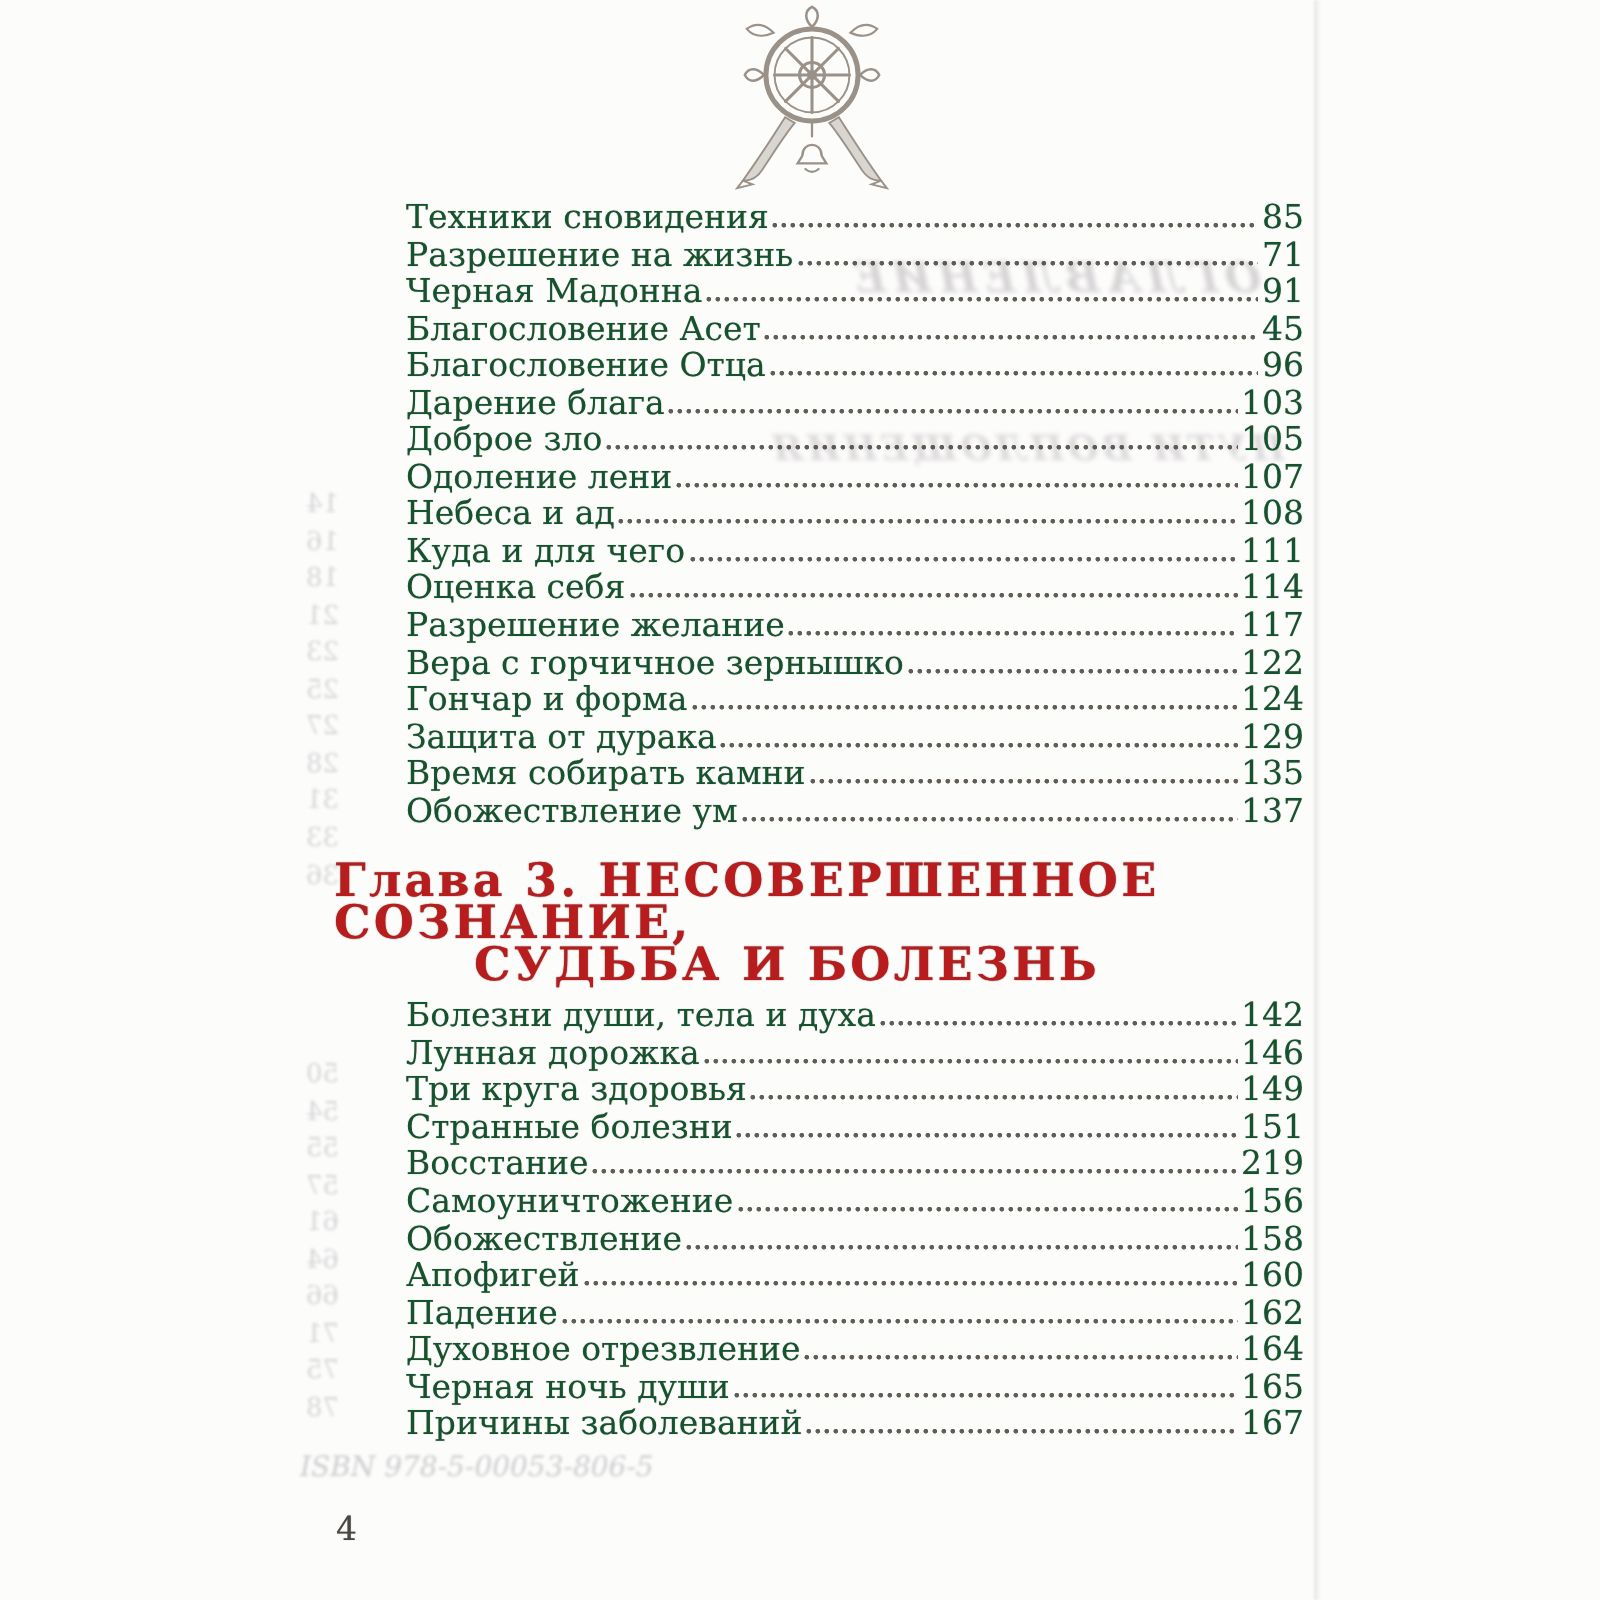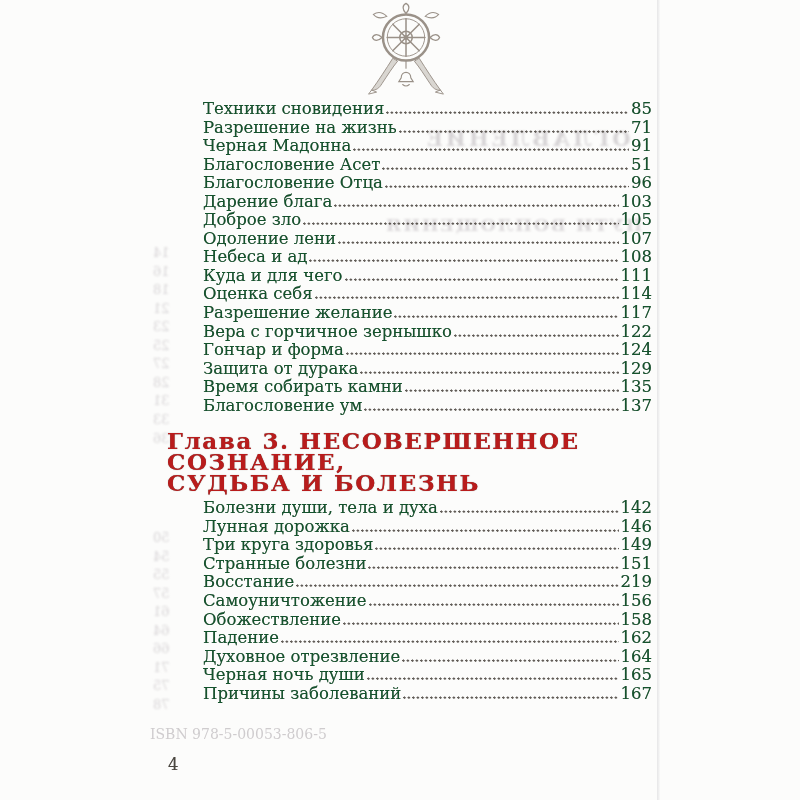--- a/index.html
+++ b/index.html
@@ -32,28 +32,28 @@
     flex:1;height:4px;margin:0 2px;align-self:baseline;
     background-image:radial-gradient(circle at 1.4px 2.6px,rgba(70,64,58,.85) 1px,transparent 1.35px);
     background-size:4.5px 4px;background-repeat:repeat-x;background-position:left bottom;
   }
   .toc-page{white-space:nowrap;}
   .toc-heading{
     margin:16px 0 5px -36px;
     font-weight:bold;font-size:23px;line-height:21px;letter-spacing:1.6px;
     color:#b91c1c;text-shadow:0 0 .7px rgba(54,49,42,.8);
   }
-  .toc-heading .l2{display:block;}
+  .toc-heading .l2{display:block;margin-left:70px;}
   
   .folio{
     position:absolute;left:168px;top:755px;font-size:16.5px;color:#4a4640;
     text-shadow:0 0 .5px rgba(70,64,58,.5);
   }
   
-  .st{position:absolute;color:#d7d4d6;filter:blur(1px);font-weight:bold;white-space:nowrap;}
+  .st{position:absolute;color:#d7d4d6;filter:blur(1px);font-weight:bold;white-space:nowrap;font-style:italic;}
   .st.mir{transform:scaleX(-1);}
   .st-title{left:424px;top:126px;font-size:21px;letter-spacing:3px;}
   .st-head2{left:384px;top:215px;font-size:17.5px;letter-spacing:2px;color:#dcd9db;}
   .st-isbn{left:150px;top:726px;font-size:14px;font-weight:normal;color:#cfccce;filter:blur(.7px);}
   .st-num{
     position:absolute;width:24px;text-align:right;font-size:13px;color:#d8d5d7;
     transform:scaleX(-1);filter:blur(.8px);
   }
 </style>
 </head>
@@ -129,21 +129,21 @@
         <span class="toc-page">71</span>
       </div>
       <div class="toc-row">
         <span class="toc-title">Черная Мадонна</span>
         <span class="toc-leader"></span>
         <span class="toc-page">91</span>
       </div>
       <div class="toc-row">
         <span class="toc-title">Благословение Асет</span>
         <span class="toc-leader"></span>
-        <span class="toc-page">51</span>
+        <span class="toc-page">45</span>
       </div>
       <div class="toc-row">
         <span class="toc-title">Благословение Отца</span>
         <span class="toc-leader"></span>
         <span class="toc-page">96</span>
       </div>
       <div class="toc-row">
         <span class="toc-title">Дарение блага</span>
         <span class="toc-leader"></span>
         <span class="toc-page">103</span>
@@ -192,21 +192,21 @@
         <span class="toc-title">Защита от дурака</span>
         <span class="toc-leader"></span>
         <span class="toc-page">129</span>
       </div>
       <div class="toc-row">
         <span class="toc-title">Время собирать камни</span>
         <span class="toc-leader"></span>
         <span class="toc-page">135</span>
       </div>
       <div class="toc-row">
-        <span class="toc-title">Благословение ум</span>
+        <span class="toc-title">Обожествление ум</span>
         <span class="toc-leader"></span>
         <span class="toc-page">137</span>
       </div>
       <div class="toc-heading"><span>Глава 3. НЕСОВЕРШЕННОЕ СОЗНАНИЕ,</span><span class="l2">СУДЬБА И БОЛЕЗНЬ</span></div>
       <div class="toc-row">
         <span class="toc-title">Болезни души, тела и духа</span>
         <span class="toc-leader"></span>
         <span class="toc-page">142</span>
       </div>
       <div class="toc-row">
@@ -231,20 +231,25 @@
       </div>
       <div class="toc-row">
         <span class="toc-title">Самоуничтожение</span>
         <span class="toc-leader"></span>
         <span class="toc-page">156</span>
       </div>
       <div class="toc-row">
         <span class="toc-title">Обожествление</span>
         <span class="toc-leader"></span>
         <span class="toc-page">158</span>
+      </div>
+      <div class="toc-row">
+        <span class="toc-title">Апофигей</span>
+        <span class="toc-leader"></span>
+        <span class="toc-page">160</span>
       </div>
       <div class="toc-row">
         <span class="toc-title">Падение</span>
         <span class="toc-leader"></span>
         <span class="toc-page">162</span>
       </div>
       <div class="toc-row">
         <span class="toc-title">Духовное отрезвление</span>
         <span class="toc-leader"></span>
         <span class="toc-page">164</span>

